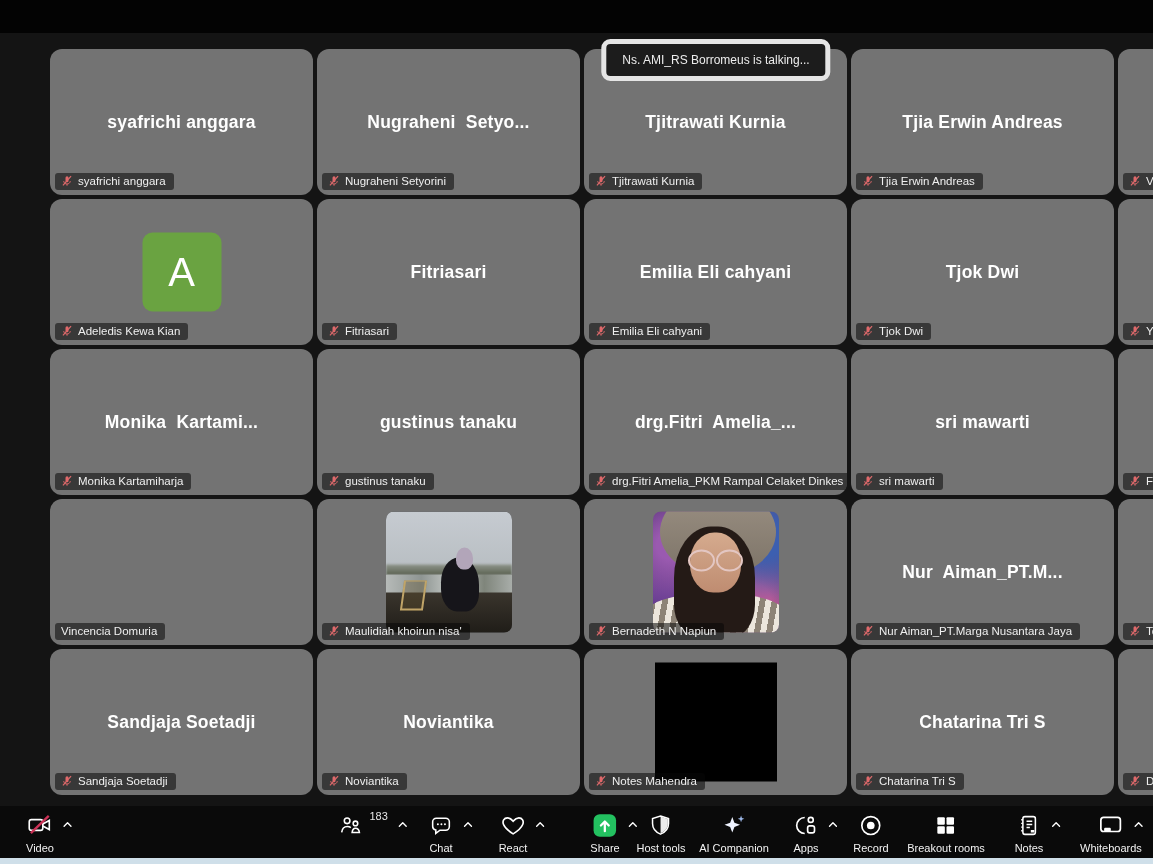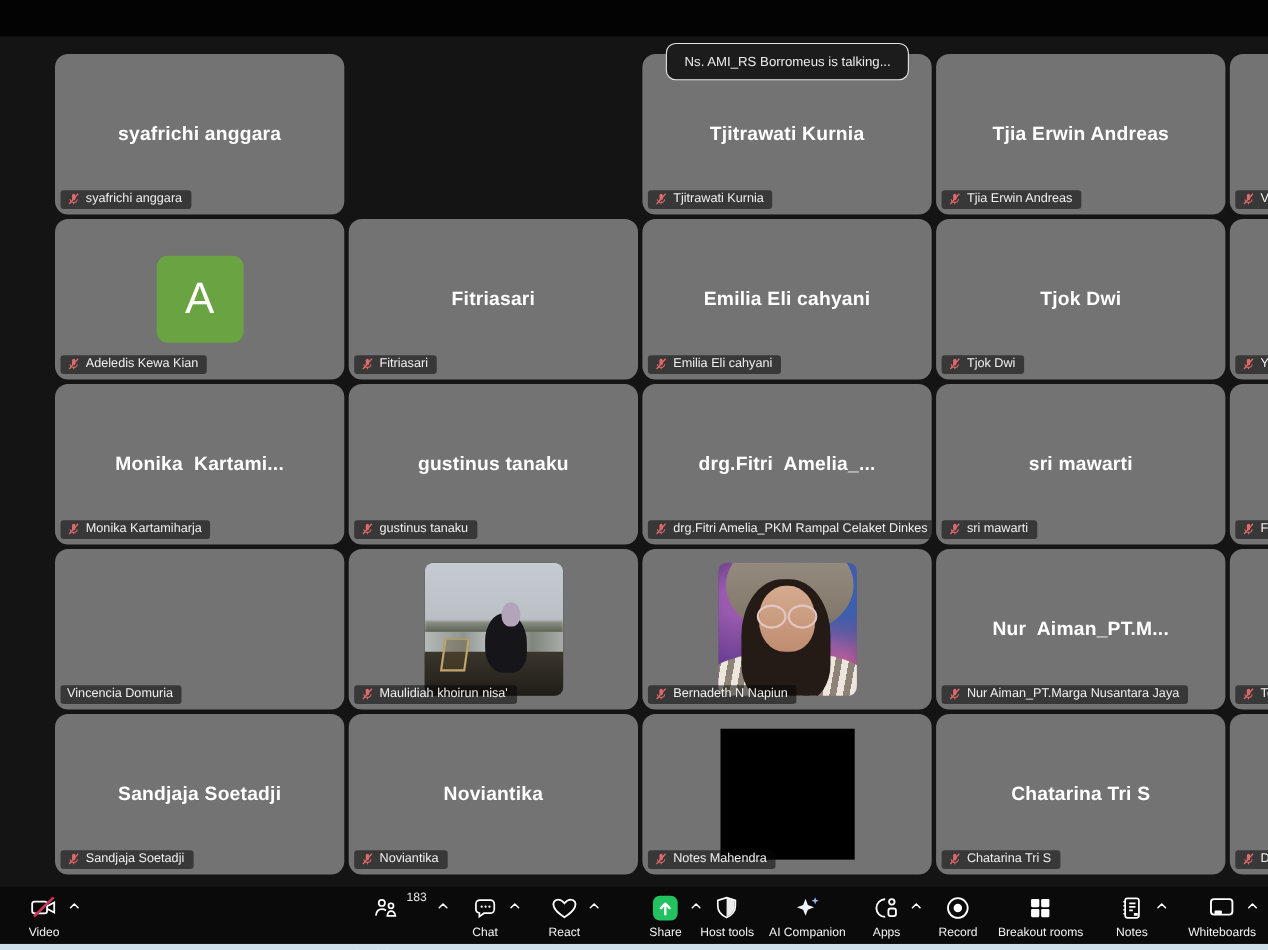--- a/index.html
+++ b/index.html
@@ -1,20 +1,20 @@
 <!DOCTYPE html>
 <html><head>
 <meta charset="utf-8">
 <style>
   html,body{margin:0;padding:0;background:#000;}
   .stage{position:relative;width:1153px;height:864px;background:#141414;overflow:hidden;
          font-family:"Liberation Sans",sans-serif;}
   .topbar{position:absolute;left:0;top:0;width:100%;height:33px;background:#030303;}
   .toast{position:absolute;top:39px;left:716px;transform:translateX(-50%);background:#1c1c1c;
-         border:1px solid #e5e5e5;border-radius:9px;padding:9px 16px;color:#ededed;font-size:12px;
+         border:5px solid #e5e5e5;border-radius:9px;padding:9px 16px;color:#ededed;font-size:12px;
          white-space:nowrap;z-index:60;}
   .cell{position:absolute;width:267px;height:150px;}
   .tile{position:absolute;inset:2px;border-radius:12px;background:#737373;overflow:hidden;}
   .center-name{position:absolute;left:8px;right:8px;top:50%;transform:translateY(-50%);
          text-align:center;font-weight:700;font-size:17.5px;color:#fff;white-space:pre;letter-spacing:.2px;}
   .name-tag{position:absolute;left:5px;bottom:5px;display:flex;align-items:center;gap:5px;
          background:rgba(8,8,8,.55);border-radius:3px;padding:2px 8px 3px 6px;font-size:11.5px;
          color:#efefef;white-space:nowrap;max-width:253px;overflow:hidden;z-index:5;}
   .name-tag .mic{display:flex;align-items:center;}
   .avatar{position:absolute;left:50%;top:50%;transform:translate(-50%,-50%);width:79px;height:79px;
@@ -81,20 +81,36 @@
               <rect x="6" y="1.5" width="4" height="8" rx="2" fill="#e0696b"></rect>
               <path d="M3.6 8.2c.3 2.3 2.1 3.8 4.4 3.8s4.1-1.5 4.4-3.8" fill="none" stroke="#e0696b" stroke-width="1.3"></path>
               <line x1="8" y1="12" x2="8" y2="14.3" stroke="#e0696b" stroke-width="1.3"></line>
               <line x1="2.6" y1="13.9" x2="13.4" y2="1.5" stroke="#e0696b" stroke-width="1.6"></line>
             </svg>
           </span>
           <span>syafrichi anggara</span>
         </div>
       </div>
     </div>
+    <div class="cell" style="left: 315px; top: 47px;">
+      <div class="tile">
+        <div class="center-name">Nugraheni  Setyo...</div>
+        <div class="name-tag">
+          <span class="mic">
+            <svg width="12" height="12" viewBox="0 0 16 16">
+              <rect x="6" y="1.5" width="4" height="8" rx="2" fill="#e0696b"></rect>
+              <path d="M3.6 8.2c.3 2.3 2.1 3.8 4.4 3.8s4.1-1.5 4.4-3.8" fill="none" stroke="#e0696b" stroke-width="1.3"></path>
+              <line x1="8" y1="12" x2="8" y2="14.3" stroke="#e0696b" stroke-width="1.3"></line>
+              <line x1="2.6" y1="13.9" x2="13.4" y2="1.5" stroke="#e0696b" stroke-width="1.6"></line>
+            </svg>
+          </span>
+          <span>Nugraheni Setyorini</span>
+        </div>
+      </div>
+    </div>
     <div class="cell" style="left: 582px; top: 47px;">
       <div class="tile">
         <div class="center-name">Tjitrawati Kurnia</div>
         <div class="name-tag">
           <span class="mic">
             <svg width="12" height="12" viewBox="0 0 16 16">
               <rect x="6" y="1.5" width="4" height="8" rx="2" fill="#e0696b"></rect>
               <path d="M3.6 8.2c.3 2.3 2.1 3.8 4.4 3.8s4.1-1.5 4.4-3.8" fill="none" stroke="#e0696b" stroke-width="1.3"></path>
               <line x1="8" y1="12" x2="8" y2="14.3" stroke="#e0696b" stroke-width="1.3"></line>
               <line x1="2.6" y1="13.9" x2="13.4" y2="1.5" stroke="#e0696b" stroke-width="1.6"></line>

